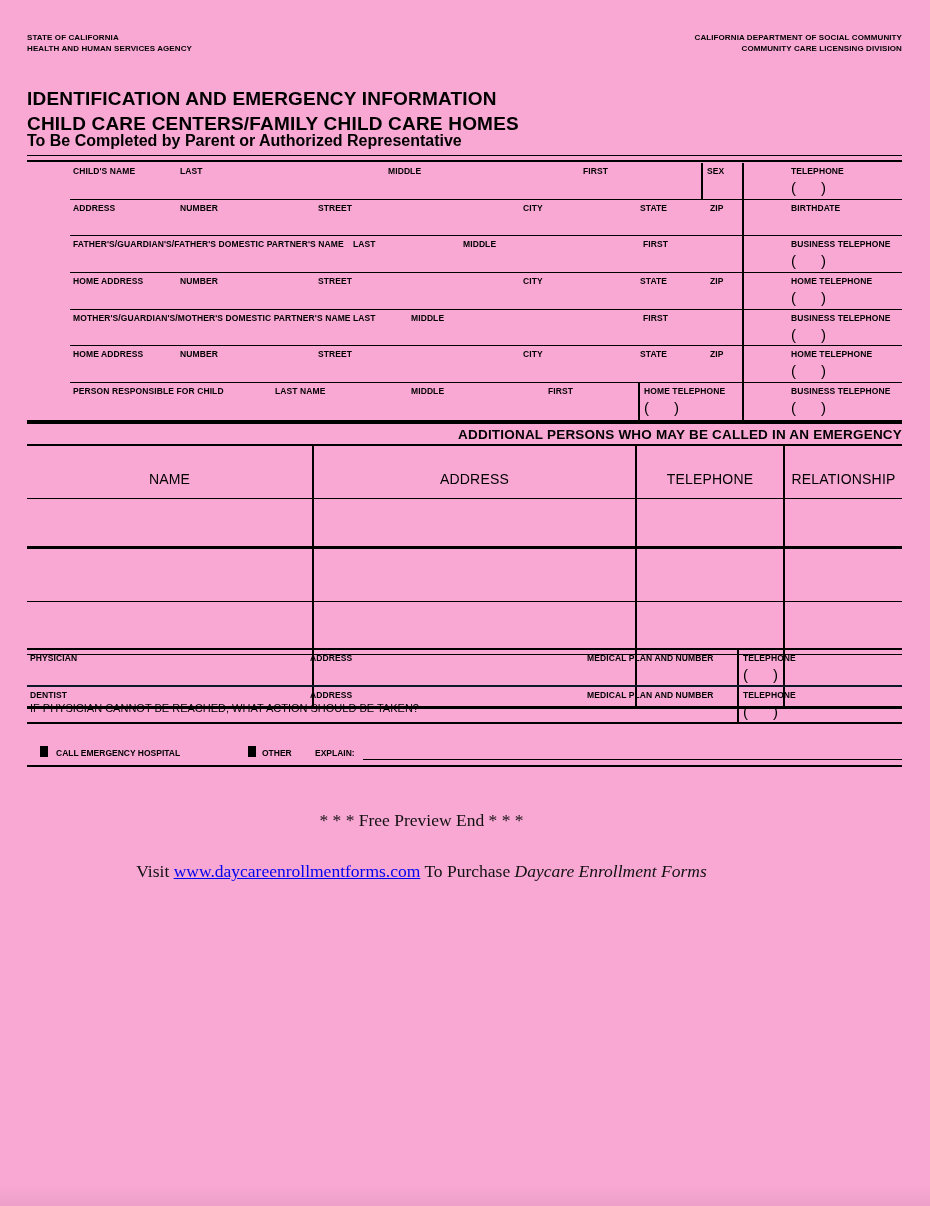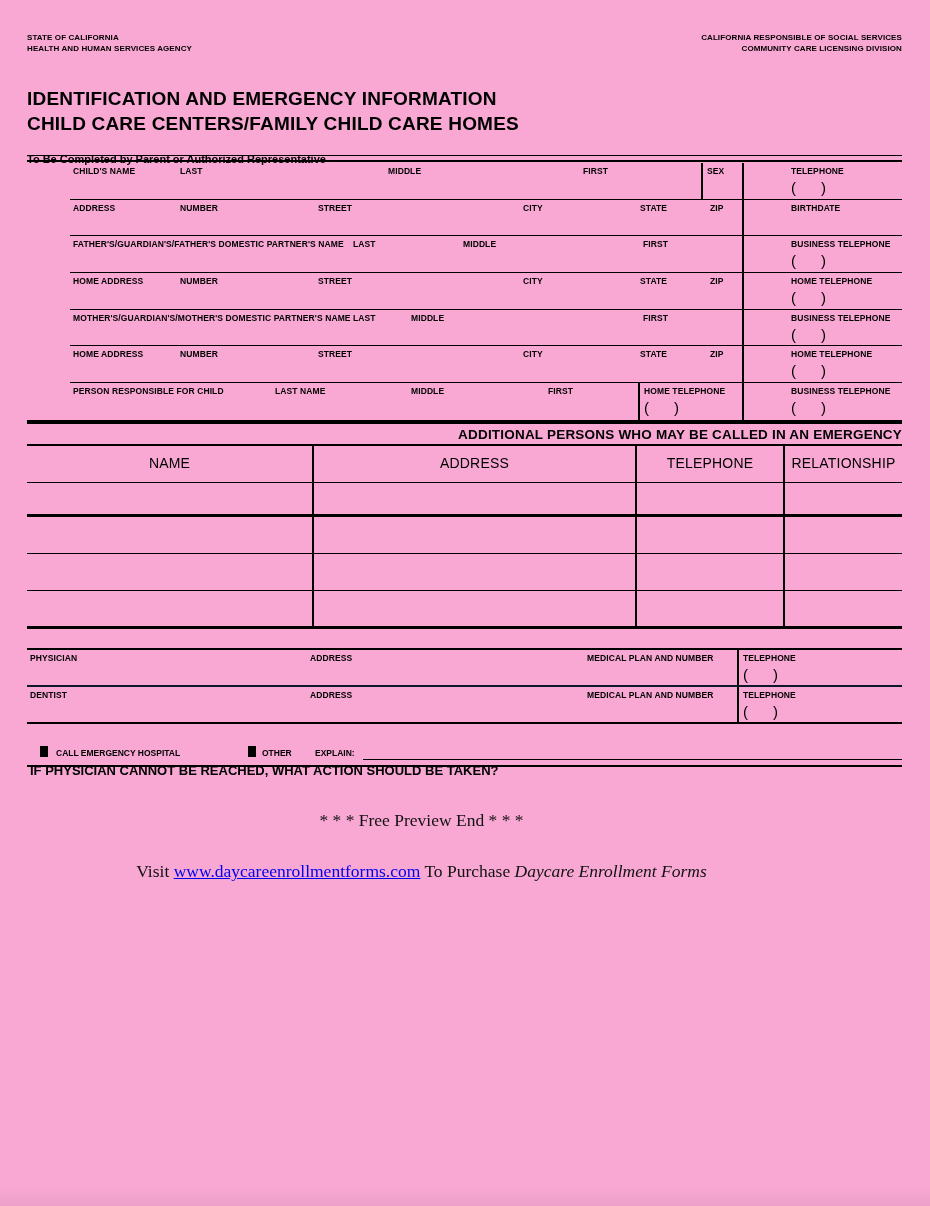--- a/index.html
+++ b/index.html
@@ -5,50 +5,50 @@
   html,body{margin:0;padding:0;background:#fff;}
   .page{position:relative;width:930px;height:1206px;background:#f9a8d4;overflow:hidden;
         font-family:"Liberation Sans",sans-serif;color:#000;}
   
   .agency{position:absolute;top:33px;font-size:8px;font-weight:bold;line-height:10.5px;letter-spacing:.1px;}
   .agency.left{left:27px;text-align:left;}
   .agency.right{right:28px;text-align:right;}
   
   .t1{position:absolute;left:27px;top:88px;font-size:19px;font-weight:bold;letter-spacing:.2px;white-space:nowrap;}
   .t2{position:absolute;left:27px;top:113px;font-size:19px;font-weight:bold;letter-spacing:.2px;white-space:nowrap;}
-  .t3{position:absolute;left:27px;top:153px;font-size:11px;font-weight:bold;white-space:nowrap;}
+  .t3{position:absolute;left:27px;top:132px;font-size:16px;font-weight:bold;white-space:nowrap;}
   .dblrule{position:absolute;left:27px;top:155px;width:875px;height:3.5px;
            border-top:1.5px solid #000;border-bottom:2.5px solid #000;}
   
   .ftable{position:absolute;left:27px;top:163px;width:875px;height:257px;border-bottom:4px solid #000;}
   .frow{position:relative;box-sizing:border-box;height:36.7px;border-bottom:1.6px solid #000;margin-left:43px;}
   .frow.last{height:36.8px;border-bottom:none;}
   .flabel{position:absolute;top:3px;font-size:8.5px;font-weight:bold;white-space:nowrap;letter-spacing:.1px;}
   .vdiv{position:absolute;top:0;bottom:0;width:1.6px;background:#000;}
   .parens{position:absolute;top:16px;font-size:15px;white-space:pre;font-weight:normal;}
   
   .sechead{position:absolute;left:27px;width:875px;text-align:center;font-size:13.5px;font-weight:bold;
            letter-spacing:.2px;white-space:nowrap;}
   
   .etable{position:absolute;left:27px;top:444px;width:875px;border-top:2.5px solid #000;border-bottom:3.5px solid #000;}
-  .erow{position:relative;box-sizing:border-box;}
+  .erow{position:relative;box-sizing:border-box;margin-top:16px;}
   .ehdr{height:36.5px;border-bottom:1.6px solid #000;}
   .er1{height:34px;border-bottom:3px solid #000;}
   .er2{height:37px;border-bottom:1.6px solid #000;}
   .er3{height:37px;border-bottom:1.6px solid #000;}
   .er4{height:35.8px;}
   .ecolhdr{position:absolute;top:0;bottom:0;text-align:center;font-size:14px;line-height:35px;letter-spacing:.2px;}
   .ecell{position:absolute;top:0;bottom:0;}
   .ediv{position:absolute;top:0;bottom:0;width:1.7px;background:#000;}
   
   .ptable{position:absolute;left:27px;top:648px;width:875px;border-top:2px solid #000;border-bottom:2.5px solid #000;}
   .prow{position:relative;box-sizing:border-box;height:36.5px;}
   .prow.first{border-bottom:2px solid #0f172a;}
   .prow.second{height:35px;}
-  .question{position:absolute;left:30px;top:763px;font-size:13px;font-weight:bold;}
+  .question{position:absolute;left:30px;top:702px;font-size:11px;font-weight:normal;}
   .cbsq{position:absolute;top:746px;width:8px;height:11px;background:#000;}
   .cblabel{position:absolute;top:748px;font-size:8.5px;font-weight:bold;white-space:nowrap;}
   .explainline{position:absolute;left:363px;top:744px;width:539px;height:15px;border-bottom:1.5px solid #000;}
   .hline{position:absolute;left:27px;width:875px;background:#000;}
   
   .fline{position:absolute;left:0;width:843px;text-align:center;
          font-family:"Liberation Serif",serif;font-size:17.5px;color:#111;}
   .flink{color:#0000ee;text-decoration:underline;cursor:pointer;}
   .fital{font-style:italic;}
   .bottomband{position:absolute;left:0;right:0;bottom:0;height:22px;
@@ -57,21 +57,21 @@
 </head>
 <body>
 
 <div class="page">
 
   <div class="agency left">
     <div>STATE OF CALIFORNIA</div>
     <div>HEALTH AND HUMAN SERVICES AGENCY</div>
   </div>
   <div class="agency right">
-    <div>CALIFORNIA RESPONSIBLE OF SOCIAL SERVICES</div>
+    <div>CALIFORNIA DEPARTMENT OF SOCIAL COMMUNITY</div>
     <div>COMMUNITY CARE LICENSING DIVISION</div>
   </div>
 
   <div class="t1">IDENTIFICATION AND EMERGENCY INFORMATION</div>
   <div class="t2">CHILD CARE CENTERS/FAMILY CHILD CARE HOMES</div>
   <div class="t3">To Be Completed by Parent or Authorized Representative</div>
   <div class="dblrule"></div>
 
   <div class="ftable">
     <div class="vdiv" style="left:715px;"></div>

